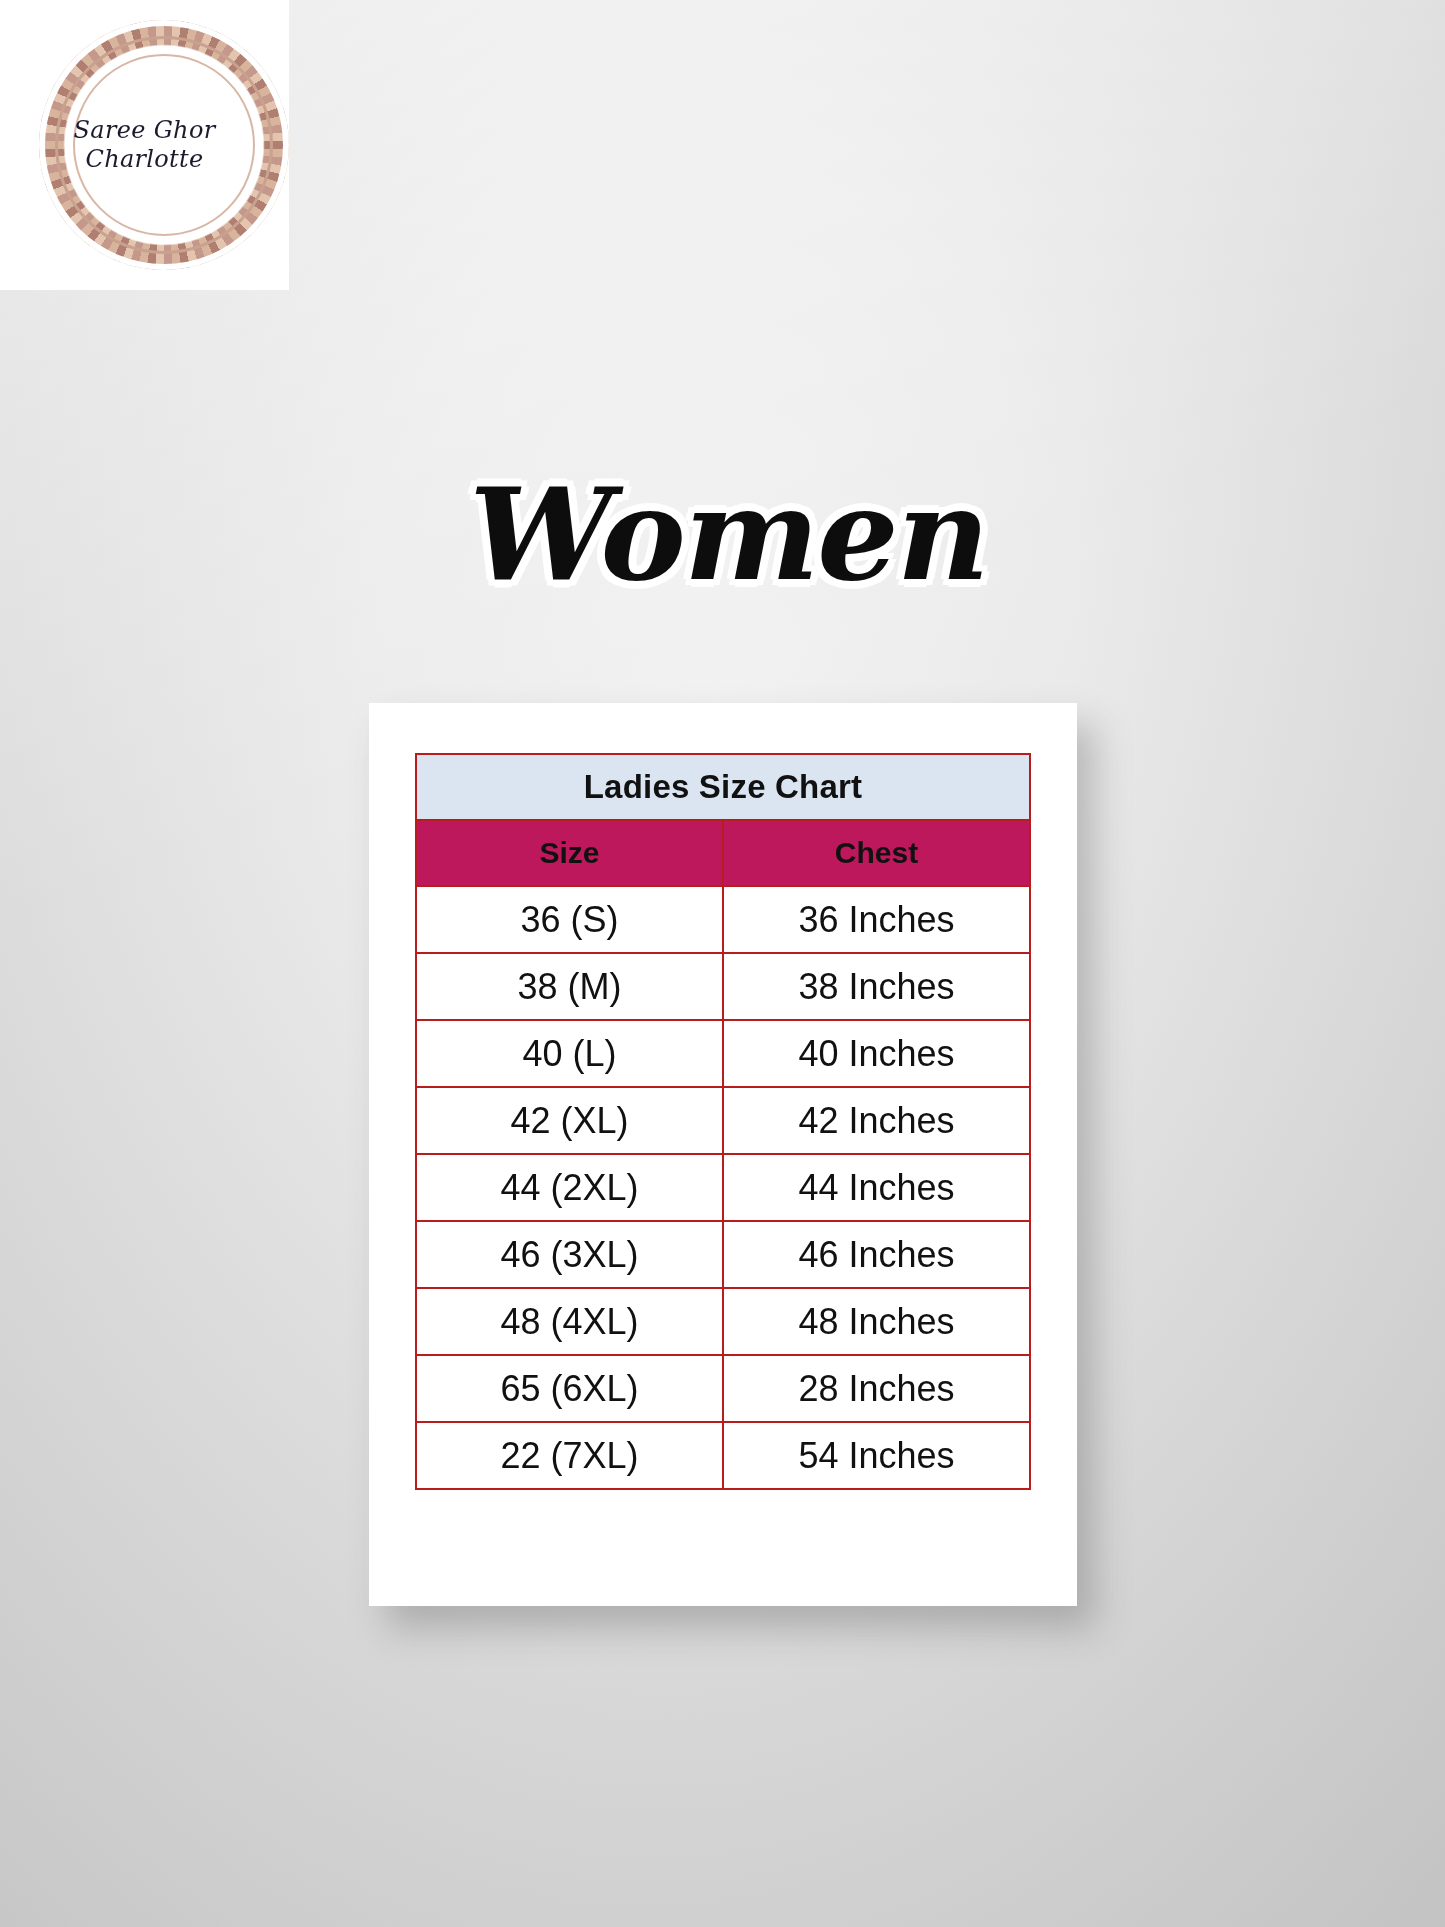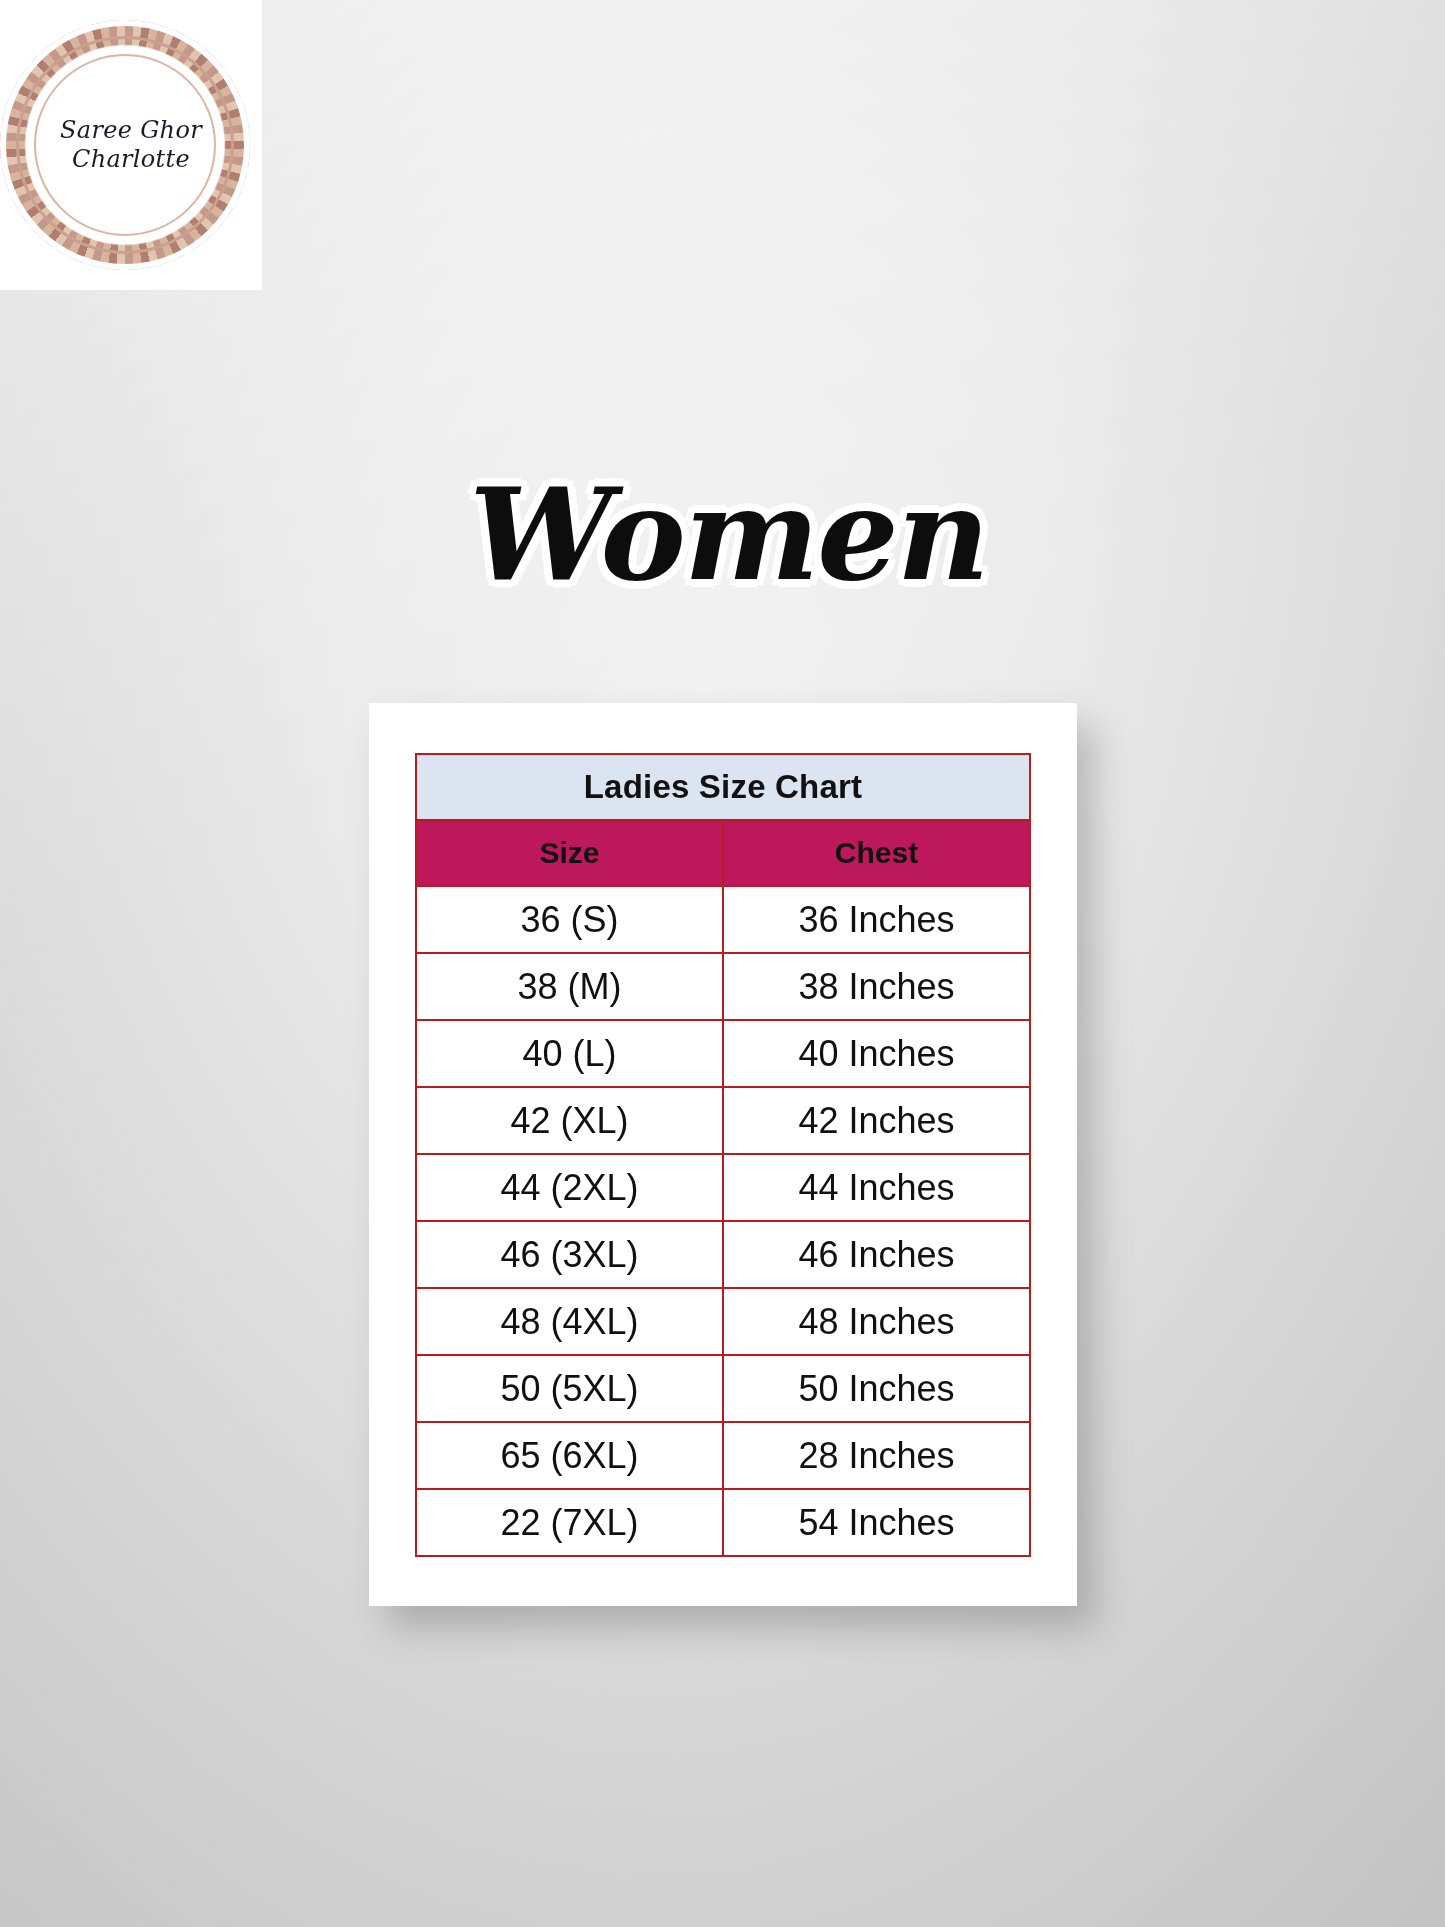--- a/index.html
+++ b/index.html
@@ -21,26 +21,26 @@
     inset: 0;
     background: linear-gradient(160deg, rgba(255,255,255,0.55) 0%, rgba(255,255,255,0.0) 38%, rgba(140,140,140,0.18) 100%);
     pointer-events: none;
   }
 
   
   .logo-badge {
     position: absolute;
     left: 0;
     top: 0;
-    width: 262px;
+    width: 289px;
     height: 290px;
     background: #ffffff;
     display: flex;
     align-items: center;
-    justify-content: flex-start;
+    justify-content: flex-end;
   }
   .logo-ring {
     position: relative;
     width: 250px;
     height: 250px;
     border-radius: 50%;
     background:
       radial-gradient(circle at 50% 50%, #ffffff 0 56%, rgba(255,255,255,0) 57%),
       repeating-conic-gradient(from 0deg,
         #c4998c 0deg 4deg,
@@ -206,24 +206,20 @@
       </tr>
       <tr>
         <td>46 (3XL)</td>
         <td>46 Inches</td>
       </tr>
       <tr>
         <td>48 (4XL)</td>
         <td>48 Inches</td>
       </tr>
       <tr>
-        <td>50 (5XL)</td>
-        <td>50 Inches</td>
-      </tr>
-      <tr>
         <td>65 (6XL)</td>
         <td>28 Inches</td>
       </tr>
       <tr>
         <td>22 (7XL)</td>
         <td>54 Inches</td>
       </tr>
     </tbody>
   </table>
 </div>

